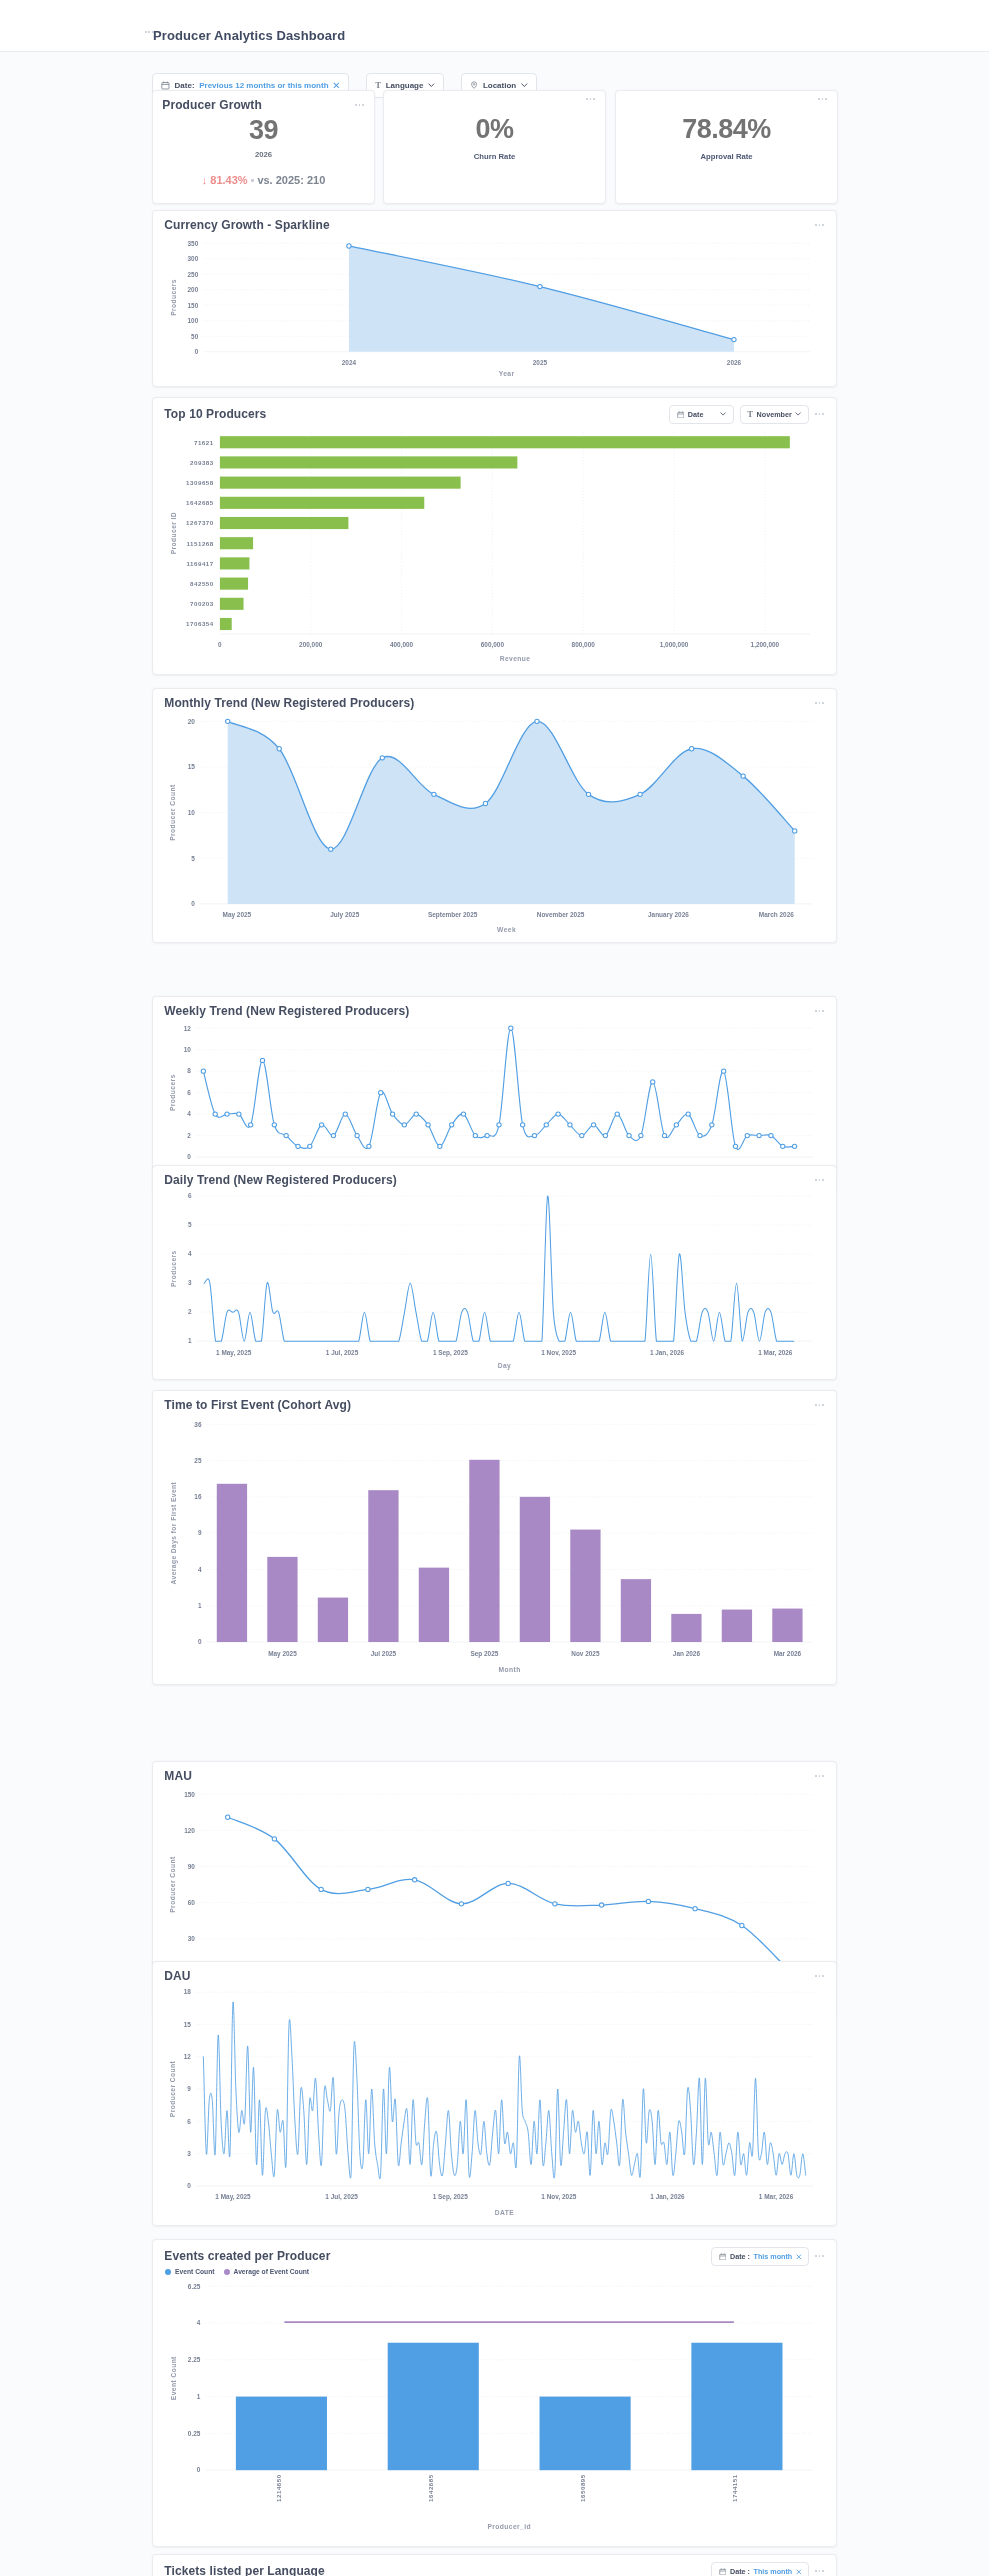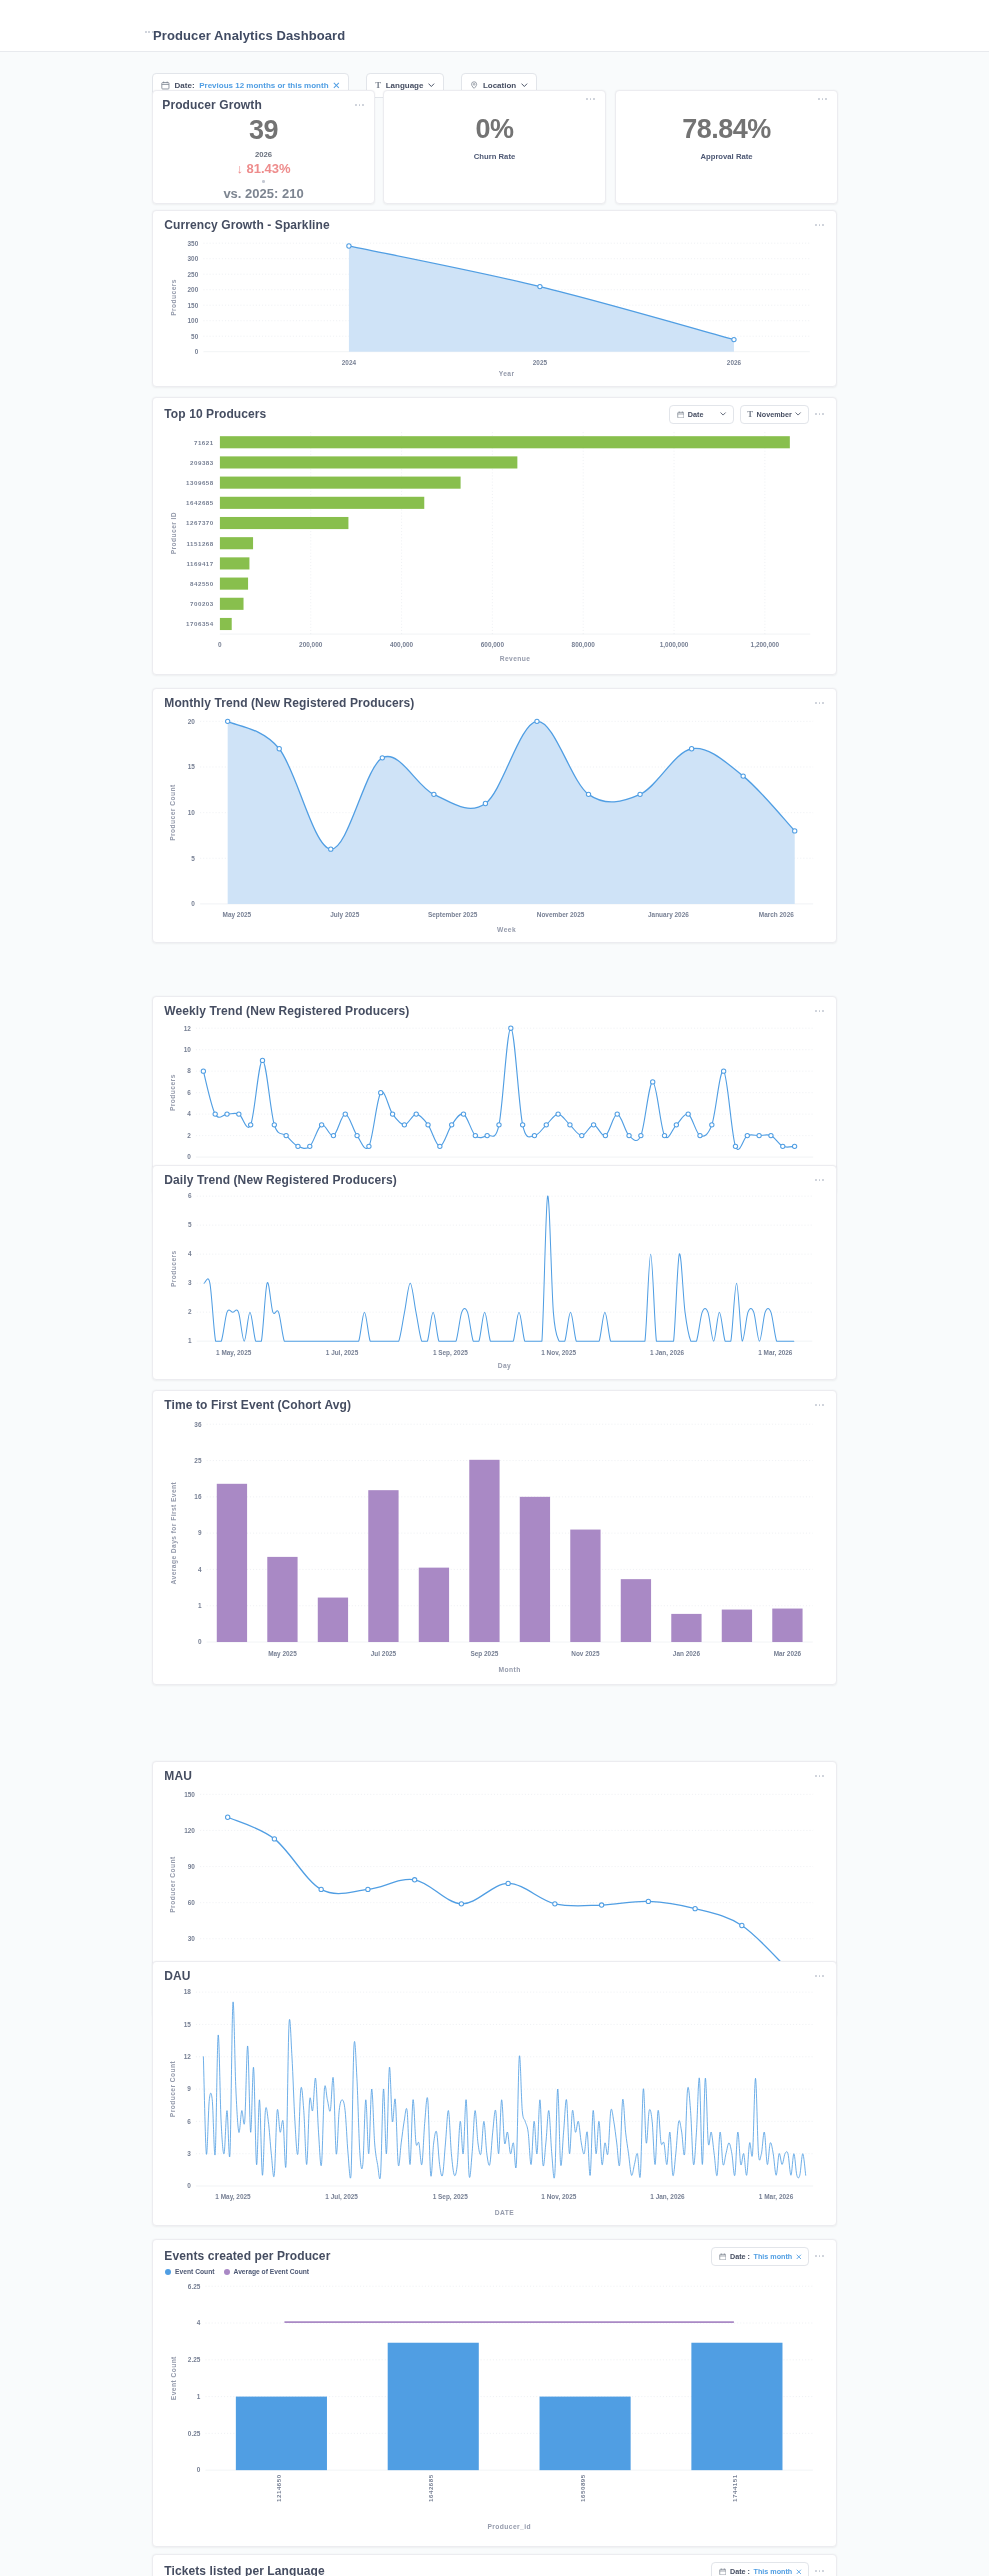--- a/index.html
+++ b/index.html
@@ -28,21 +28,21 @@
   .dots i:nth-child(1){left:0}.dots i:nth-child(2){left:3.6px}.dots i:nth-child(3){left:7.2px}
 
   
   .kpi{width:223px;height:114px;padding:7.2px 9.3px;}
   .kpi-head{display:flex;justify-content:space-between;align-items:center;}
   .kpi-body{text-align:center;margin-top:3.1px;}
   .kpi-value{font-size:27px;font-weight:700;color:#737373;letter-spacing:-0.5px;line-height:1.15;}
   .kpi2 .kpi-value{margin-top:13.4px;}
   .kpi-period{font-size:7.7px;font-weight:700;color:#69707d;margin-top:4.1px;}
   .kpi-label{font-size:7.7px;font-weight:700;color:#4c5773;margin-top:7.2px;}
-  .kpi-delta{margin-top:2px;font-size:13px;font-weight:700;display:flex;justify-content:center;align-items:center;gap:3.6px;flex-direction:column;}
+  .kpi-delta{margin-top:15px;font-size:11px;font-weight:700;display:flex;justify-content:center;align-items:center;gap:3.6px;}
   .neg{color:#ee8c8c;}
   .sep{width:2.6px;height:2.6px;border-radius:50%;background:#c3c8d2;display:inline-block;}
   .cmp{color:#7c8490;}
 
   
   .legend{display:flex;gap:9.3px;align-items:center;margin:2.1px 0 1px 1px;}
   .legend .item{display:flex;gap:3.6px;align-items:center;font-size:6.7px;font-weight:700;color:#4c5773;}
   .ldot{width:6.2px;height:6.2px;border-radius:50%;display:inline-block;flex:none;}
 
   svg.chart{display:block;margin-top:3.1px;}

